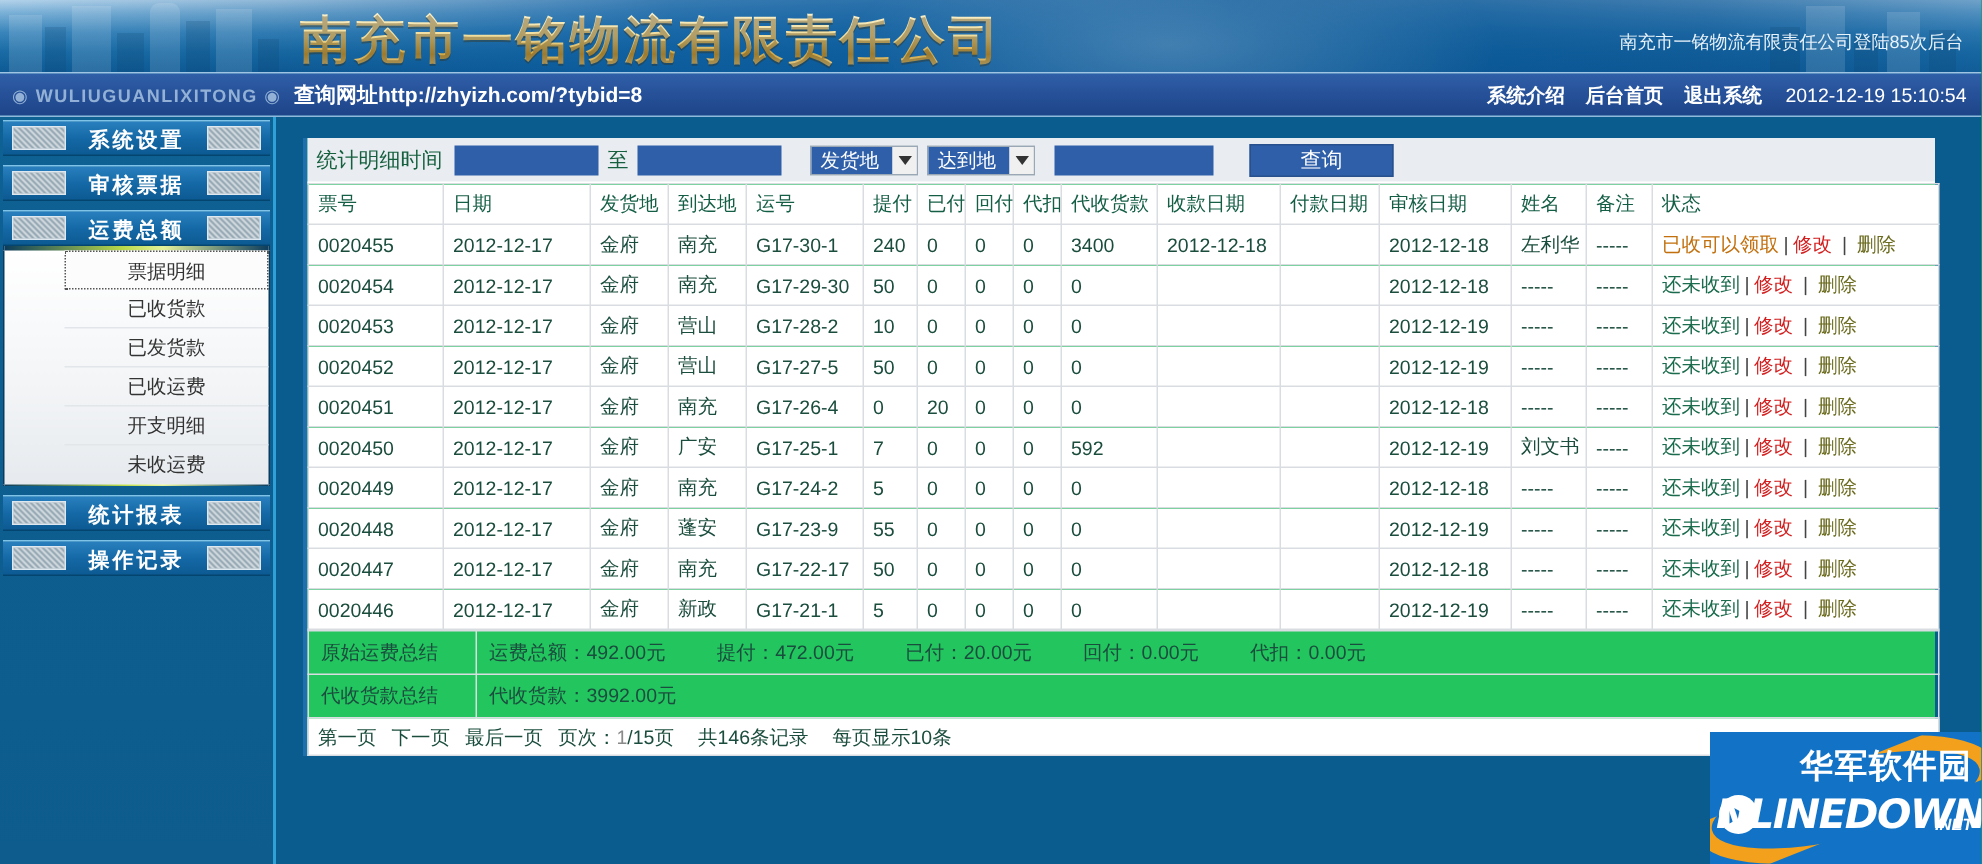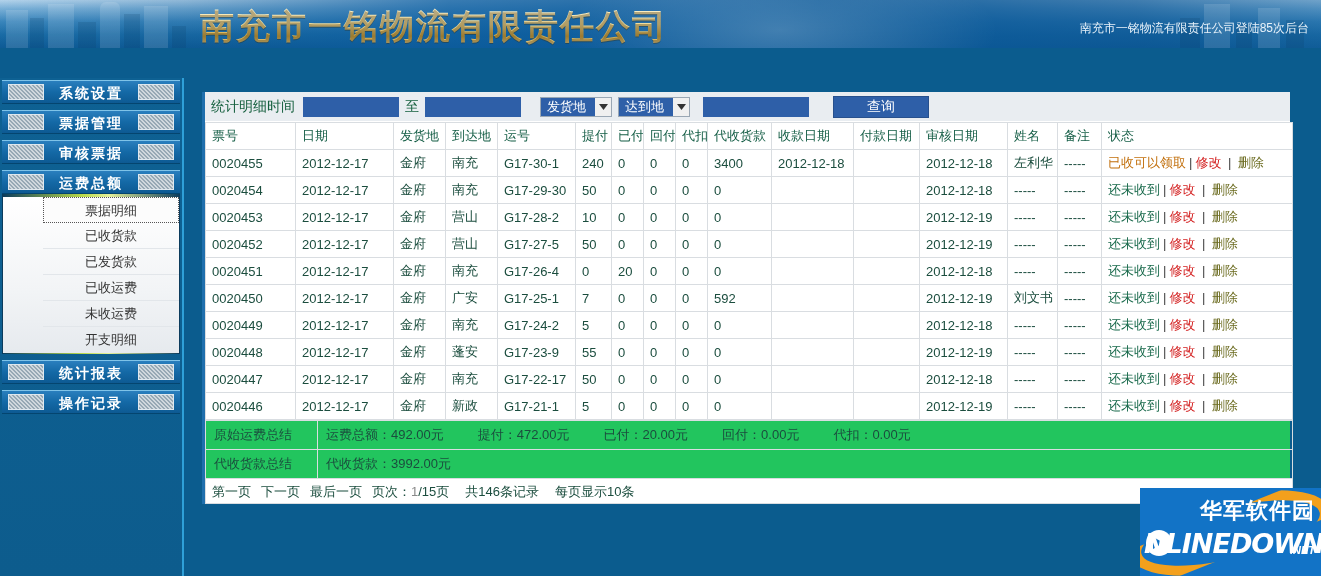--- a/index.html
+++ b/index.html
@@ -285,50 +285,55 @@
     <div class="bld" style="left:1204px;width:26px;height:44px;"></div>
     <div class="bld d" style="left:1236px;width:16px;height:24px;"></div>
     <div class="bld" style="left:1258px;width:22px;height:40px;"></div>
     <div class="bld d" style="left:1286px;width:18px;height:28px;"></div>
 
     <div id="company-title-shadow">南充市一铭物流有限责任公司</div>
     <div id="company-title">南充市一铭物流有限责任公司</div>
     <div id="login-info">南充市一铭物流有限责任公司登陆85次后台</div>
   </div>
 
+  <div id="navstrip">
+    <div id="brandmark">◉ WULIUGUANLIXITONG ◉</div>
+    <div id="url-bar">查询网址http://zhyizh.com/?tybid=8</div>
+    <div id="nav-right">
+      <a>系统介绍</a>
+      <a>后台首页</a>
+      <a>退出系统</a>
+      <span class="ts">2012-12-19 15:10:54</span>
+    </div>
+  </div>
 
   <div id="sidebar">
     <div class="menu-top">
       <span class="hatch l"></span>
       <span class="lbl">系统设置</span>
       <span class="hatch r"></span>
     </div>
     <div class="menu-top">
       <span class="hatch l"></span>
-      <span class="lbl">票据管理</span>
-      <span class="hatch r"></span>
-    </div>
-    <div class="menu-top">
-      <span class="hatch l"></span>
       <span class="lbl">审核票据</span>
       <span class="hatch r"></span>
     </div>
     <div class="menu-top" style="margin-bottom:0;">
       <span class="hatch l"></span>
       <span class="lbl">运费总额</span>
       <span class="hatch r"></span>
     </div>
 
     <div id="submenu">
       <div class="sub-item active">票据明细</div>
       <div class="sub-item">已收货款</div>
       <div class="sub-item">已发货款</div>
       <div class="sub-item">已收运费</div>
+      <div class="sub-item">开支明细</div>
       <div class="sub-item">未收运费</div>
-      <div class="sub-item">开支明细</div>
     </div>
 
     <div class="menu-top">
       <span class="hatch l"></span>
       <span class="lbl">统计报表</span>
       <span class="hatch r"></span>
     </div>
     <div class="menu-top">
       <span class="hatch l"></span>
       <span class="lbl">操作记录</span>

